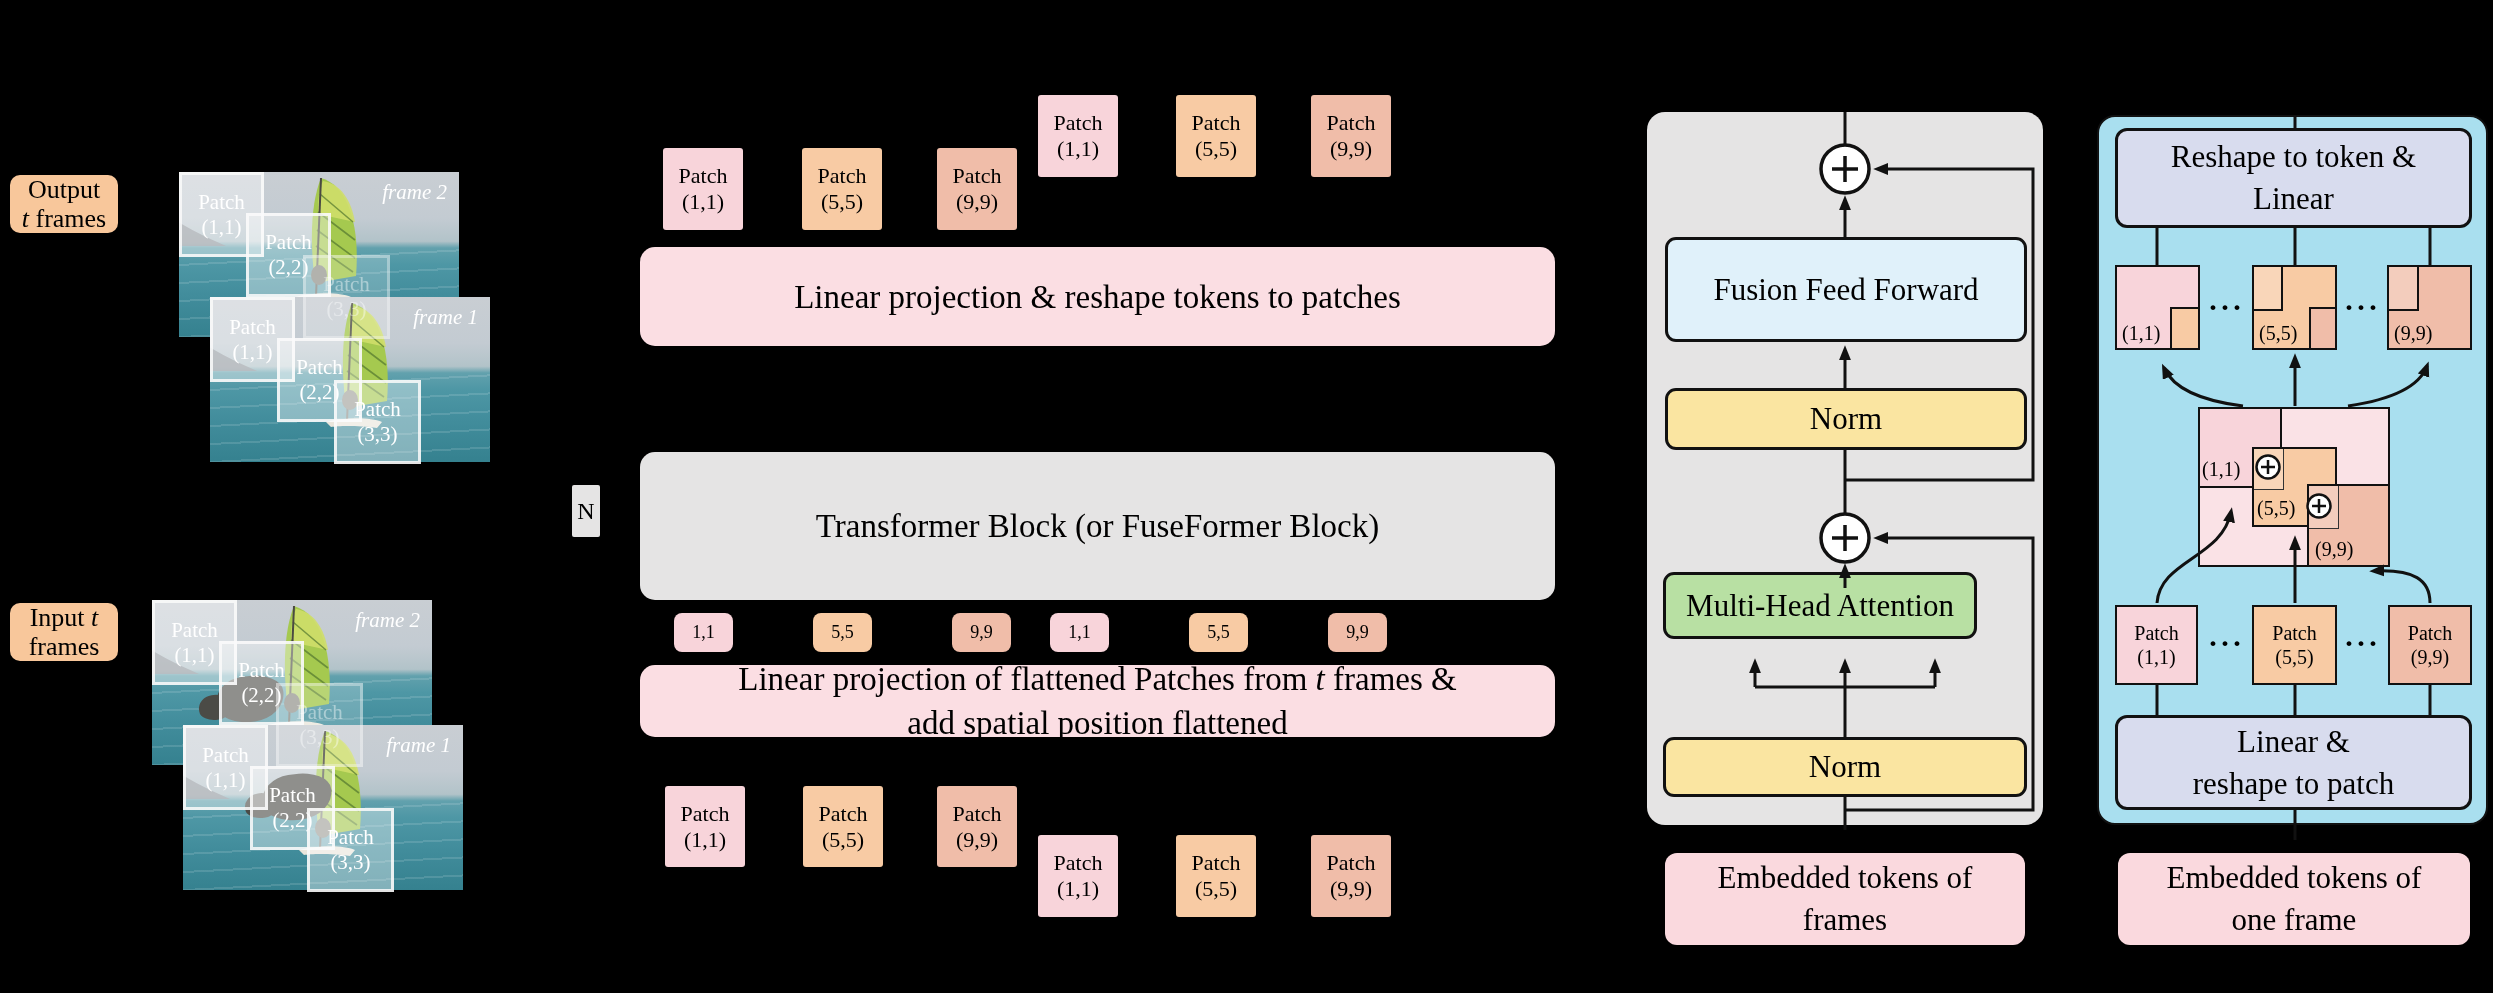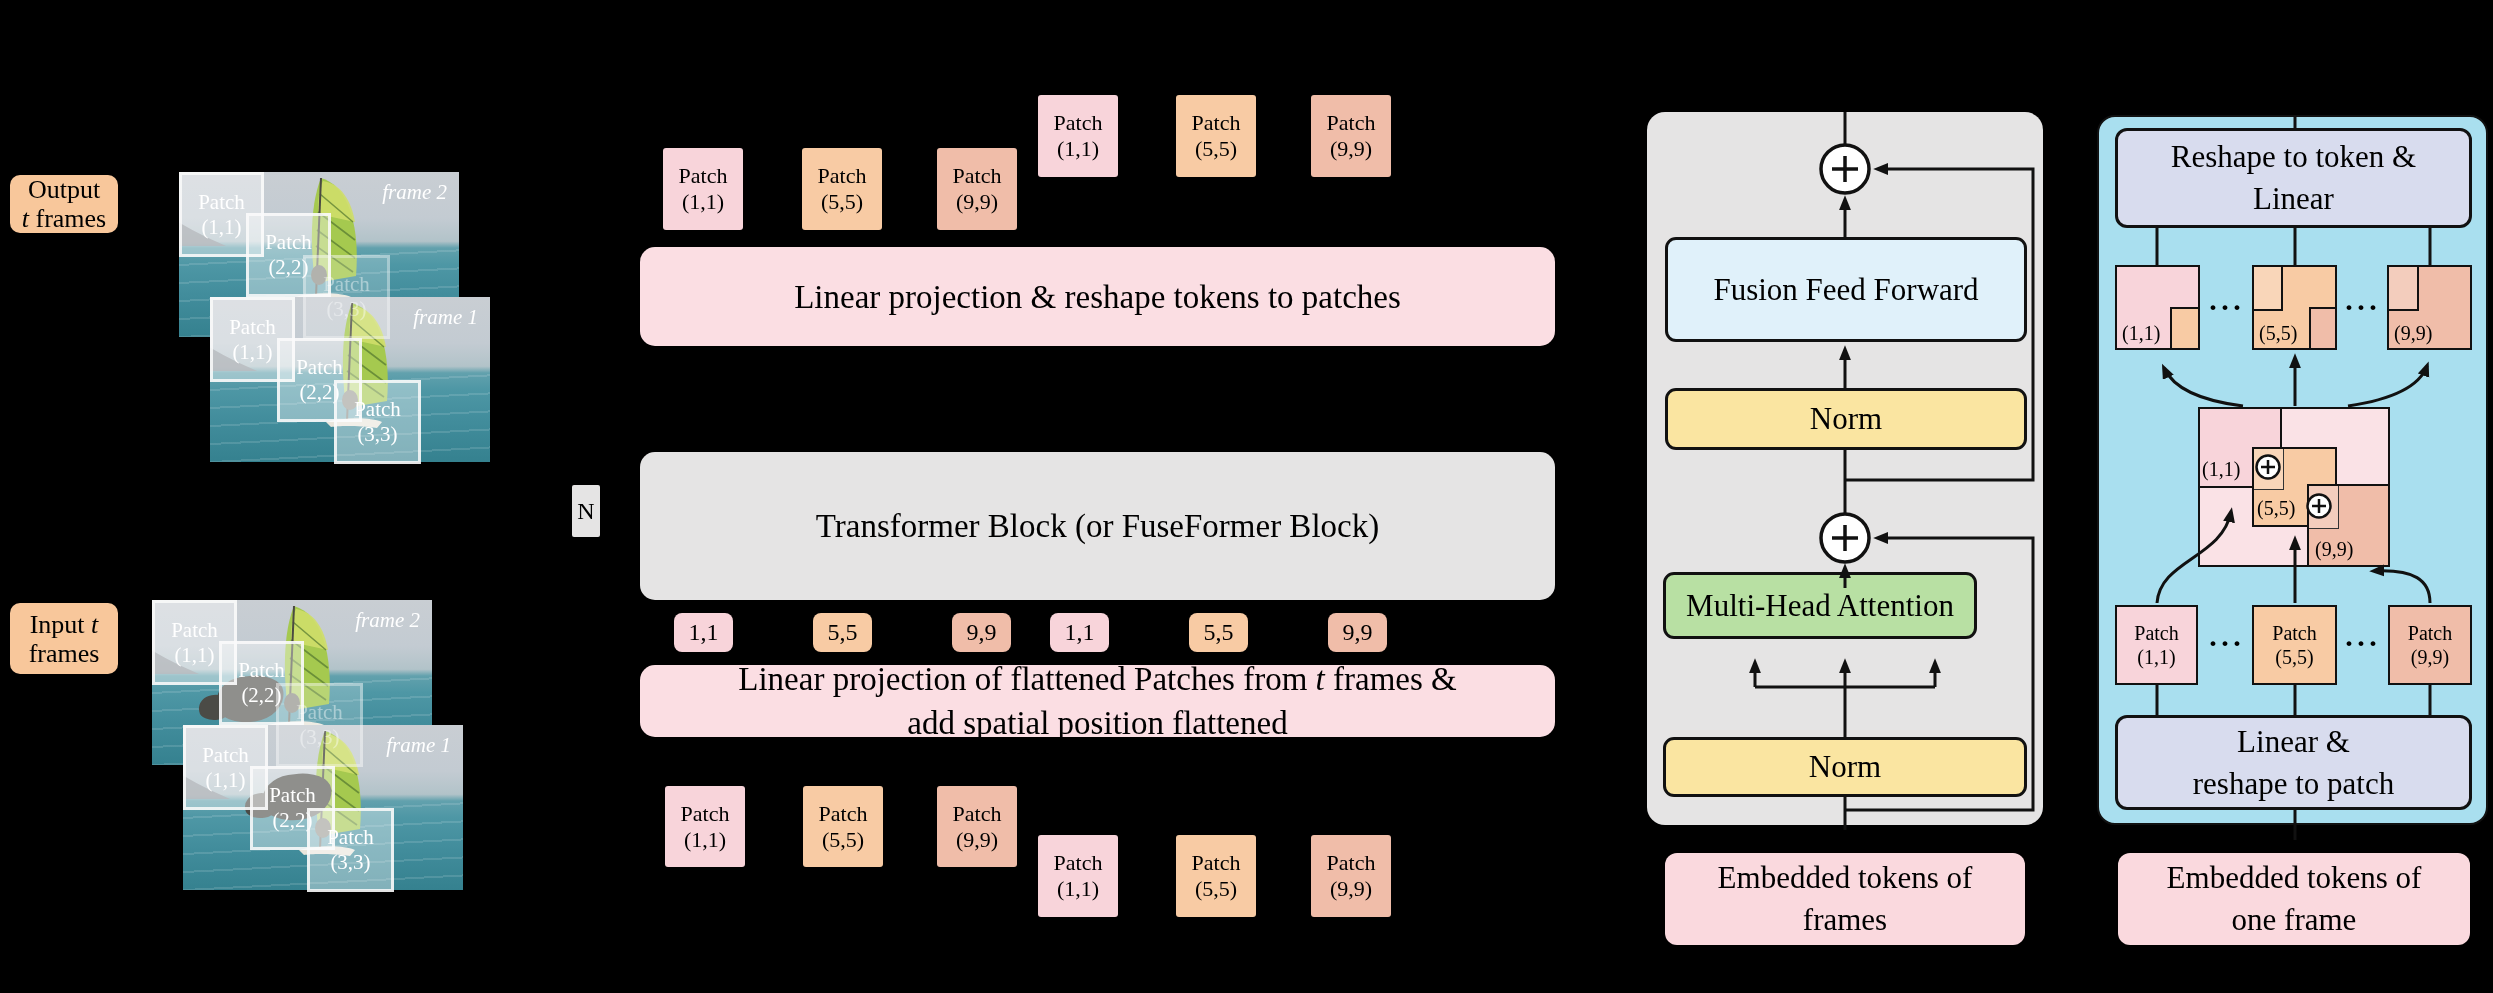--- a/index.html
+++ b/index.html
@@ -31,21 +31,21 @@
   .mask-blob{background:#4B4B46;border-radius:46% 54% 52% 58%/58% 46% 62% 48%;transform:rotate(-8deg);}
   .mask-blob::after{content:"";position:absolute;left:-26%;top:30%;width:45%;height:55%;
     background:#4B4B46;border-radius:50% 50% 40% 60%/55% 55% 50% 45%;}
   
   .patch{display:flex;flex-direction:column;align-items:center;justify-content:center;
     font-size:22px;line-height:26px;text-align:center;border-radius:3px;}
   .patch span{display:block;}
   .c-pink{background:var(--patch-pink);}
   .c-orange{background:var(--patch-orange);}
   .c-salmon{background:var(--patch-salmon);}
-  .token{border-radius:8px;display:flex;align-items:center;justify-content:center;font-size:24px;}
+  .token{border-radius:8px;display:flex;align-items:center;justify-content:center;font-size:18px;}
   .bigbox{display:flex;flex-direction:column;align-items:center;justify-content:center;
     text-align:center;font-size:33px;line-height:44px;border-radius:15px;}
   .pinkbox{background:var(--box-pink);}
   .graybox{background:var(--gray);}
   .nbox{background:var(--gray);display:flex;align-items:center;justify-content:center;
     font-size:24px;border-radius:2px;}
   
   .graypanel{background:var(--gray);border-radius:18px;}
   .rbox{border:3px solid var(--ink);border-radius:11px;display:flex;flex-direction:column;
     align-items:center;justify-content:center;font-size:31px;line-height:42px;text-align:center;}
@@ -75,21 +75,21 @@
   .oplus{fill:#fff;stroke:var(--ink);stroke-width:2.5;}
   .oplusln{stroke:var(--ink);stroke-width:2.5;}
 </style>
 </head>
 <body>
 
 <div class="abs badge" style="left:10px;top:175px;width:108px;height:58px">
   <b>Output</b>
   <span><i>t</i><span> frames</span></span>
 </div>
-<div class="abs badge" style="left:10px;top:603px;width:108px;height:71px">
+<div class="abs badge" style="left:10px;top:603px;width:108px;height:58px">
   <span><b>Input </b><i>t</i></span>
   <span>frames</span>
 </div>
 
 <div class="abs photo" style="left:179px;top:172px">
   <svg class="sail" viewBox="0 0 280 165">
     <path d="M142,6 C170,14 181,55 177,104 L136,111 C130,64 133,28 142,6 Z" fill="#A5C94F"></path>
     <path d="M144,9 C162,12 172,28 176,50 L139,42 C139,28 140,17 144,9 Z" fill="#CFDE69" opacity="0.9"></path>
     <path d="M141,22 L174,50 M139,40 L176,68 M138,58 L176,86 M137,74 L174,100" stroke="#53772F" stroke-width="1.6" opacity="0.7"></path>
     <line x1="142" y1="6" x2="137" y2="124" stroke="#4A4A42" stroke-width="2"></line>

